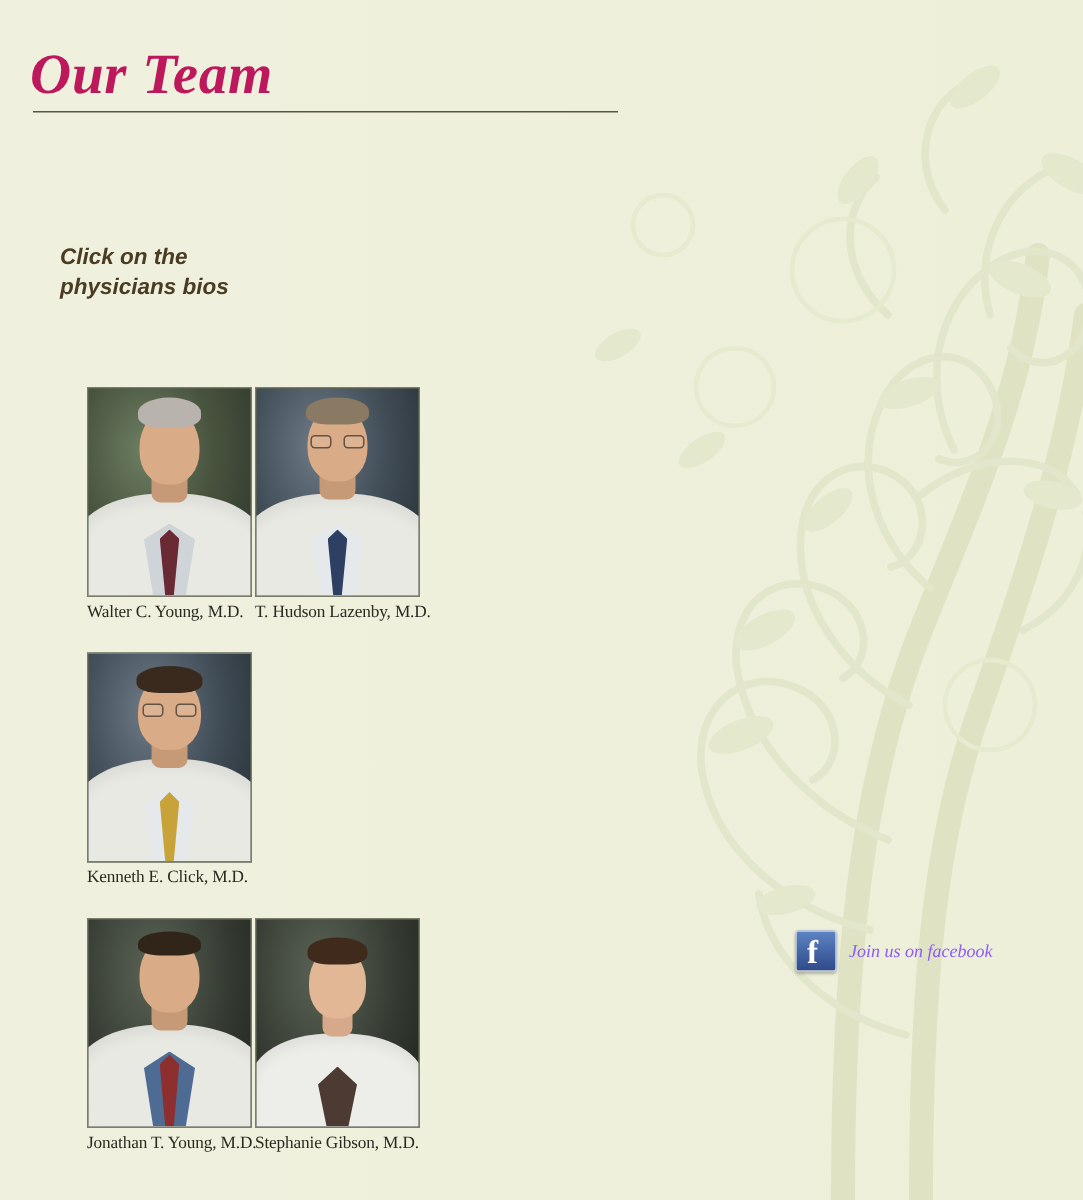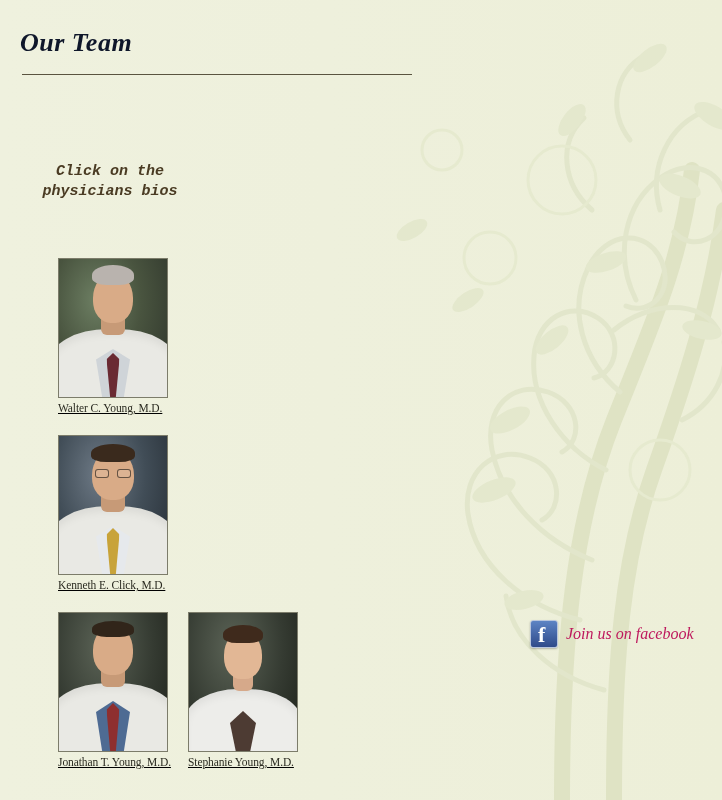--- a/index.html
+++ b/index.html
@@ -46,60 +46,58 @@
     width: 100%;
     height: 90px;
   }
   #page-title {
     position: absolute;
     left: 20px;
     top: 28px;
     font-family: "Liberation Serif", serif;
     font-style: italic;
     font-weight: bold;
-    font-size: 26px;
-    color: #0f172a;
+    font-size: 38px;
+    color: #be185d;
     letter-spacing: 0.5px;
   }
   #title-rule {
     position: absolute;
     left: 22px;
     top: 74px;
     width: 390px;
     height: 1px;
     background: #5a5440;
   }
 
   
   #instruction {
     position: absolute;
     left: 40px;
     top: 162px;
     width: 140px;
-    text-align: center;
-    font-family: Liberation Mono, monospace;
+    text-align: left;
+    font-family: Liberation Sans, sans-serif;
     font-style: italic;
     font-weight: bold;
     font-size: 15px;
     line-height: 20px;
     color: #4a3b23;
   }
 
   
   #physician-grid {
     position: absolute;
     left: 58px;
     top: 258px;
     width: 290px;
   }
   .grid-row {
     display: flex;
-    gap: 18px;
     margin-bottom: 21px;
-    text-decoration: underline;
   }
   .physician-card {
     width: 112px;
     cursor: pointer;
   }
   .photo-frame {
     width: 110px;
     height: 140px;
     border: 1px solid #7c7c6a;
     box-sizing: border-box;
@@ -244,22 +242,22 @@
     top: 1px;
     color: #fff;
     font-family: "Liberation Serif", serif;
     font-weight: bold;
     font-size: 22px;
     line-height: 26px;
   }
   #facebook-label {
     font-family: "Liberation Serif", serif;
     font-style: italic;
-    font-size: 16px;
-    color: #be185d;
+    font-size: 12px;
+    color: #8b5cf6;
   }
 </style>
 </head>
 <body>
 
 <div id="page-bg">
   <div class="bg-fade"></div>
   <svg viewBox="0 0 470 800" xmlns="http://www.w3.org/2000/svg">
     <g fill="none" stroke="#dfe3c4" stroke-width="16" stroke-linecap="round">
       <path d="M300 800 C300 640 312 520 352 420 C388 330 420 260 430 170"></path>
@@ -323,20 +321,35 @@
           <div class="shirt" style="width:34px;height:48px;"></div>
           <div class="tie" style="height:44px;"></div>
           <div class="neck" style="bottom:62px;"></div>
           <div class="head" style="bottom:74px;width:40px;height:50px;"></div>
           <div class="hair" style="bottom:112px;width:42px;height:20px;background:#b9b3ae;"></div>
         </div>
       </div>
       <div class="physician-name">Walter C. Young, M.D.</div>
     </div>
 
+    <div class="physician-card">
+      <div class="photo-frame">
+        <div class="photo-inner">
+          <div class="bg-studio blue"></div>
+          <div class="coat"></div>
+          <div class="shirt white" style="width:34px;height:48px;"></div>
+          <div class="tie navy" style="height:44px;"></div>
+          <div class="neck" style="bottom:64px;"></div>
+          <div class="head" style="bottom:76px;width:40px;height:50px;"></div>
+          <div class="hair" style="bottom:114px;width:42px;height:18px;background:#8b7a63;"></div>
+          <div class="glasses" style="bottom:98px;"></div>
+        </div>
+      </div>
+      <div class="physician-name">T. Hudson Lazenby, M.D.</div>
+    </div>
   </div>
 
   <div class="grid-row">
 
 
     <div class="physician-card">
       <div class="photo-frame">
         <div class="photo-inner">
           <div class="bg-studio blue"></div>
           <div class="coat"></div>
@@ -374,21 +387,21 @@
         <div class="photo-inner">
           <div class="bg-studio dark"></div>
           <div class="coat narrow" style="background:#ededea;"></div>
           <div class="shirt" style="width:26px;height:40px;background:#4d3b33;clip-path:polygon(50% 0%,100% 30%,78% 100%,22% 100%,0% 30%);"></div>
           <div class="neck" style="bottom:60px;width:20px;background:#d6a98a;"></div>
           <div class="head f" style="bottom:72px;width:38px;height:48px;"></div>
           <div class="hair" style="bottom:60px;width:56px;height:64px;background:#3f2a1c;border-radius:50% 50% 40% 40%;z-index:-1;"></div>
           <div class="hair" style="bottom:108px;width:40px;height:18px;background:#3f2a1c;"></div>
         </div>
       </div>
-      <div class="physician-name">Stephanie Young, M.D.</div>
+      <div class="physician-name">Stephanie Gibson, M.D.</div>
     </div>
   </div>
 
 </div>
 
 <div id="facebook-link">
   <div id="facebook-icon">
       <span>f</span>
     </div>
   <div id="facebook-label">Join us on facebook</div>

